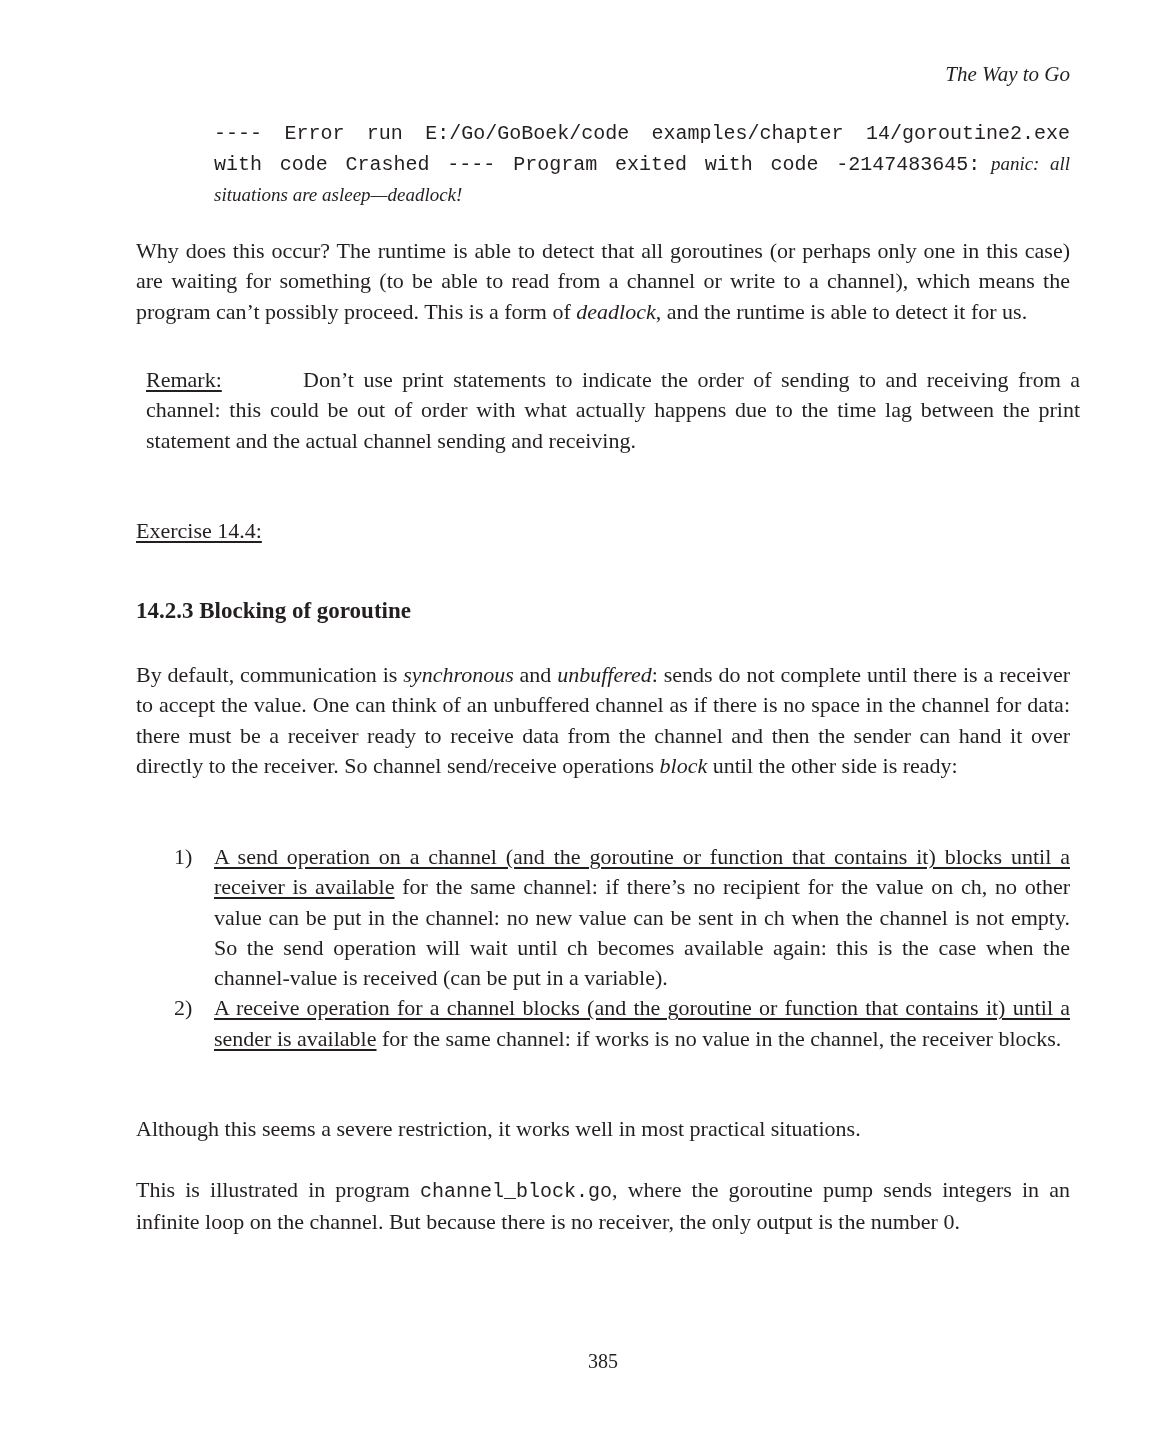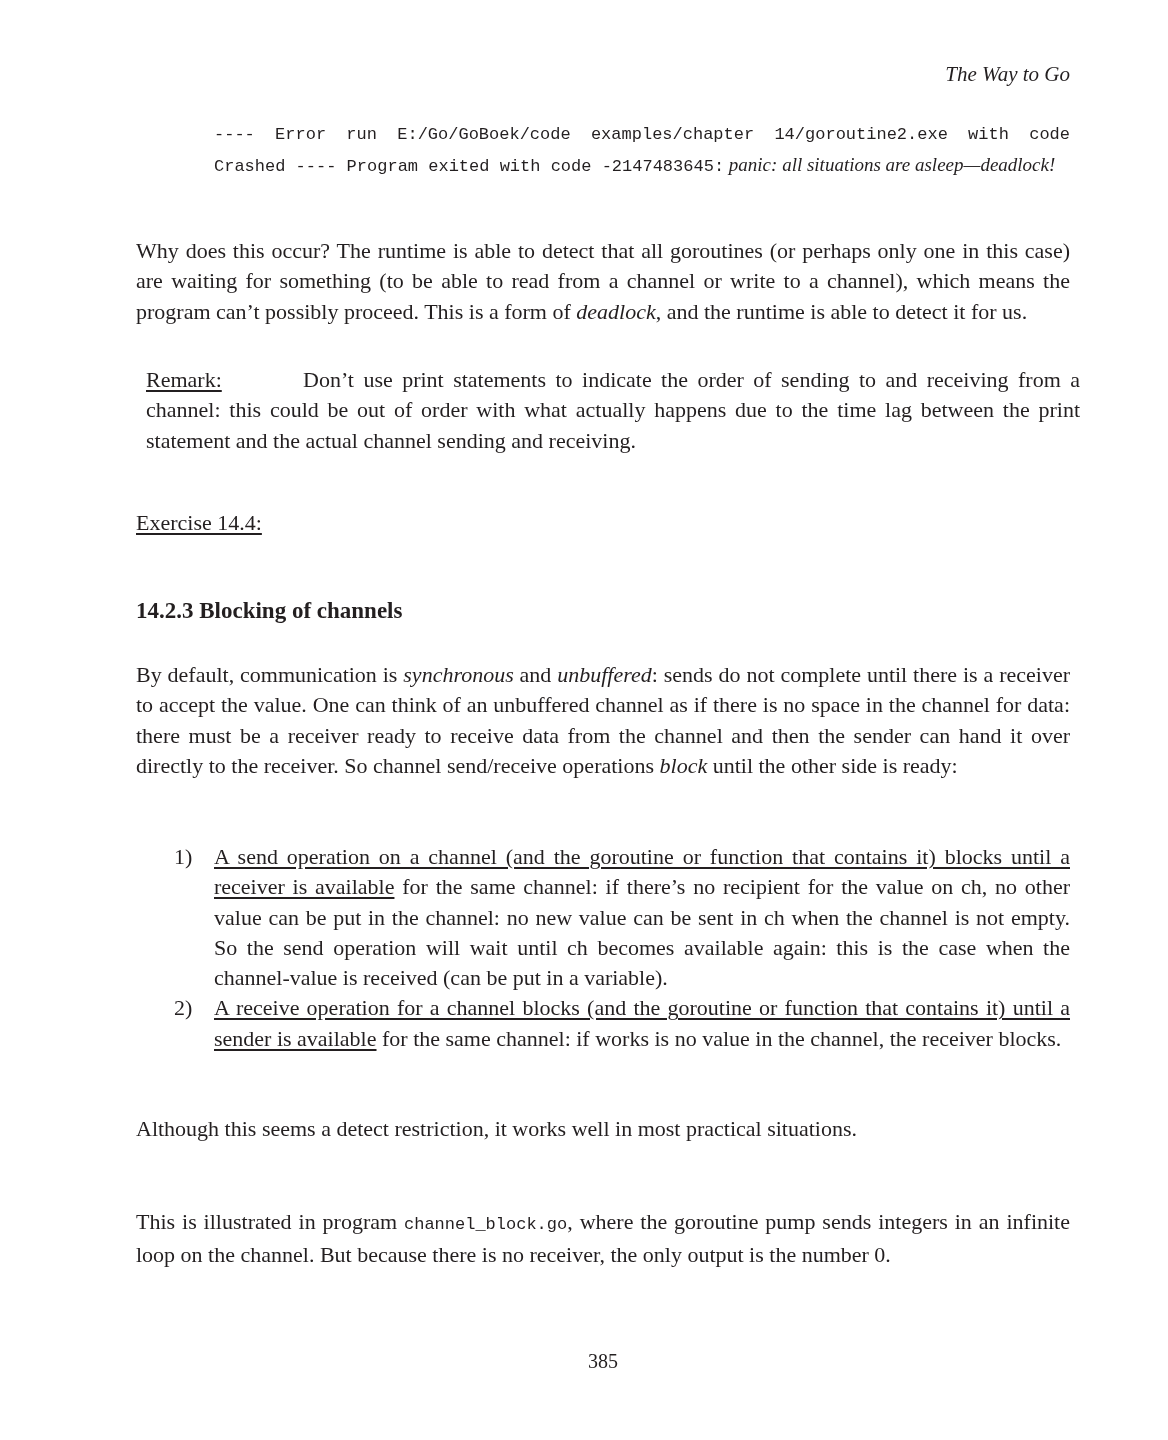--- a/index.html
+++ b/index.html
@@ -1,26 +1,26 @@
 <!DOCTYPE html>
 <html><head>
 <meta charset="utf-8">
 <style>
   html, body { margin: 0; padding: 0; background: #ffffff; }
   body { width: 1168px; height: 1440px; position: relative; overflow: hidden;
          font-family: "Liberation Serif", "DejaVu Serif", serif; color: #231f20; }
   .running-header { position: absolute; top: 62px; right: 98px; font-style: italic; font-size: 21px; margin-left: 36px; }
   .code-block { position: absolute; left: 214px; top: 118px; width: 856px; font-size: 19px; line-height: 30px; text-align: justify; }
-  .mono { font-family: "Liberation Mono", "DejaVu Sans Mono", monospace; font-size: 17px; }
+  .mono { font-family: "Liberation Mono", "DejaVu Sans Mono", monospace; font-size: 20px; }
   .it { font-style: italic; }
   .body-text { position: absolute; left: 136px; width: 934px; font-size: 22px; line-height: 30.3px; text-align: justify; }
   .u { text-decoration: underline; text-underline-offset: 3px; }
   .label-col { display: inline-block; width: 157px; }
   .hang { display: flex; }
-  .hang .lbl { width: 158px; flex-shrink: 0; }
+  .hang .lbl { width: 158px; flex-shrink: 0; margin-top: 8px; }
   .hang .txt { flex: 1; text-align: justify; }
   .section-heading { position: absolute; left: 136px; top: 598px; font-size: 23px; font-weight: bold; }
   .list { position: absolute; left: 174px; top: 842px; width: 896px; font-size: 22px; line-height: 30.3px; }
   .list-item { display: flex; }
   .list-item .num { width: 40px; flex-shrink: 0; }
   .list-item .txt { flex: 1; text-align: justify; }
   .page-number { position: absolute; top: 1350px; left: 0; width: 1206px; text-align: center; font-size: 20px; }
 </style>
 </head>
 <body>
@@ -33,32 +33,32 @@
 </div>
 
 <div class="body-text" style="top:236px;"><span>Why does this occur? The runtime is able to detect that all goroutines (or perhaps only one in this case) are waiting for something (to be able to read from a channel or write to a channel), which means the program can’t possibly proceed. This is a form of </span><span class="it">deadlock</span><span>, and the runtime is able to detect it for us.</span></div>
 
 <div class="body-text" style="top:365px;margin-left:10px;"><span class="label-col"><span class="u">Remark:</span></span><span>Don’t use print statements to indicate the order of sending to and receiving from a channel: this could be out of order with what actually happens due to the time lag between the print statement and the actual channel sending and receiving.</span></div>
 
 <div class="body-text hang" style="top:508px;">
   <div class="lbl"><span class="u">Exercise 14.4:</span></div>
 </div>
 
-<div class="section-heading">14.2.3 Blocking of channels</div>
+<div class="section-heading">14.2.3 Blocking of goroutine</div>
 
 <div class="body-text" style="top:660px;"><span>By default, communication is </span><span class="it">synchronous</span><span> and </span><span class="it">unbuffered</span><span>: sends do not complete until there is a receiver to accept the value. One can think of an unbuffered channel as if there is no space in the channel for data: there must be a receiver ready to receive data from the channel and then the sender can hand it over directly to the receiver. So channel send/receive operations </span><span class="it">block</span><span> until the other side is ready:</span></div>
 
 <div class="list">
   <div class="list-item">
     <div class="num">1)</div>
     <div class="txt"><span class="u">A send operation on a channel (and the goroutine or function that contains it) blocks until a receiver is available</span><span> for the same channel: if there’s no recipient for the value on ch, no other value can be put in the channel: no new value can be sent in ch when the channel is not empty. So the send operation will wait until ch becomes available again: this is the case when the channel-value is received (can be put in a variable).</span></div>
   </div>
   <div class="list-item">
     <div class="num">2)</div>
     <div class="txt"><span class="u">A receive operation for a channel blocks (and the goroutine or function that contains it) until a sender is available</span><span> for the same channel: if works is no value in the channel, the receiver blocks.</span></div>
   </div>
 </div>
 
-<div class="body-text" style="top:1114px;">Although this seems a detect restriction, it works well in most practical situations.</div>
+<div class="body-text" style="top:1114px;">Although this seems a severe restriction, it works well in most practical situations.</div>
 
-<div class="body-text" style="top:1175px;margin-top:32px;"><span>This is illustrated in program </span><span class="mono">channel_block.go</span><span>, where the goroutine pump sends integers in an infinite loop on the channel. But because there is no receiver, the only output is the number 0.</span></div>
+<div class="body-text" style="top:1175px;"><span>This is illustrated in program </span><span class="mono">channel_block.go</span><span>, where the goroutine pump sends integers in an infinite loop on the channel. But because there is no receiver, the only output is the number 0.</span></div>
 
 <div class="page-number">385</div>
 
 </body></html>

